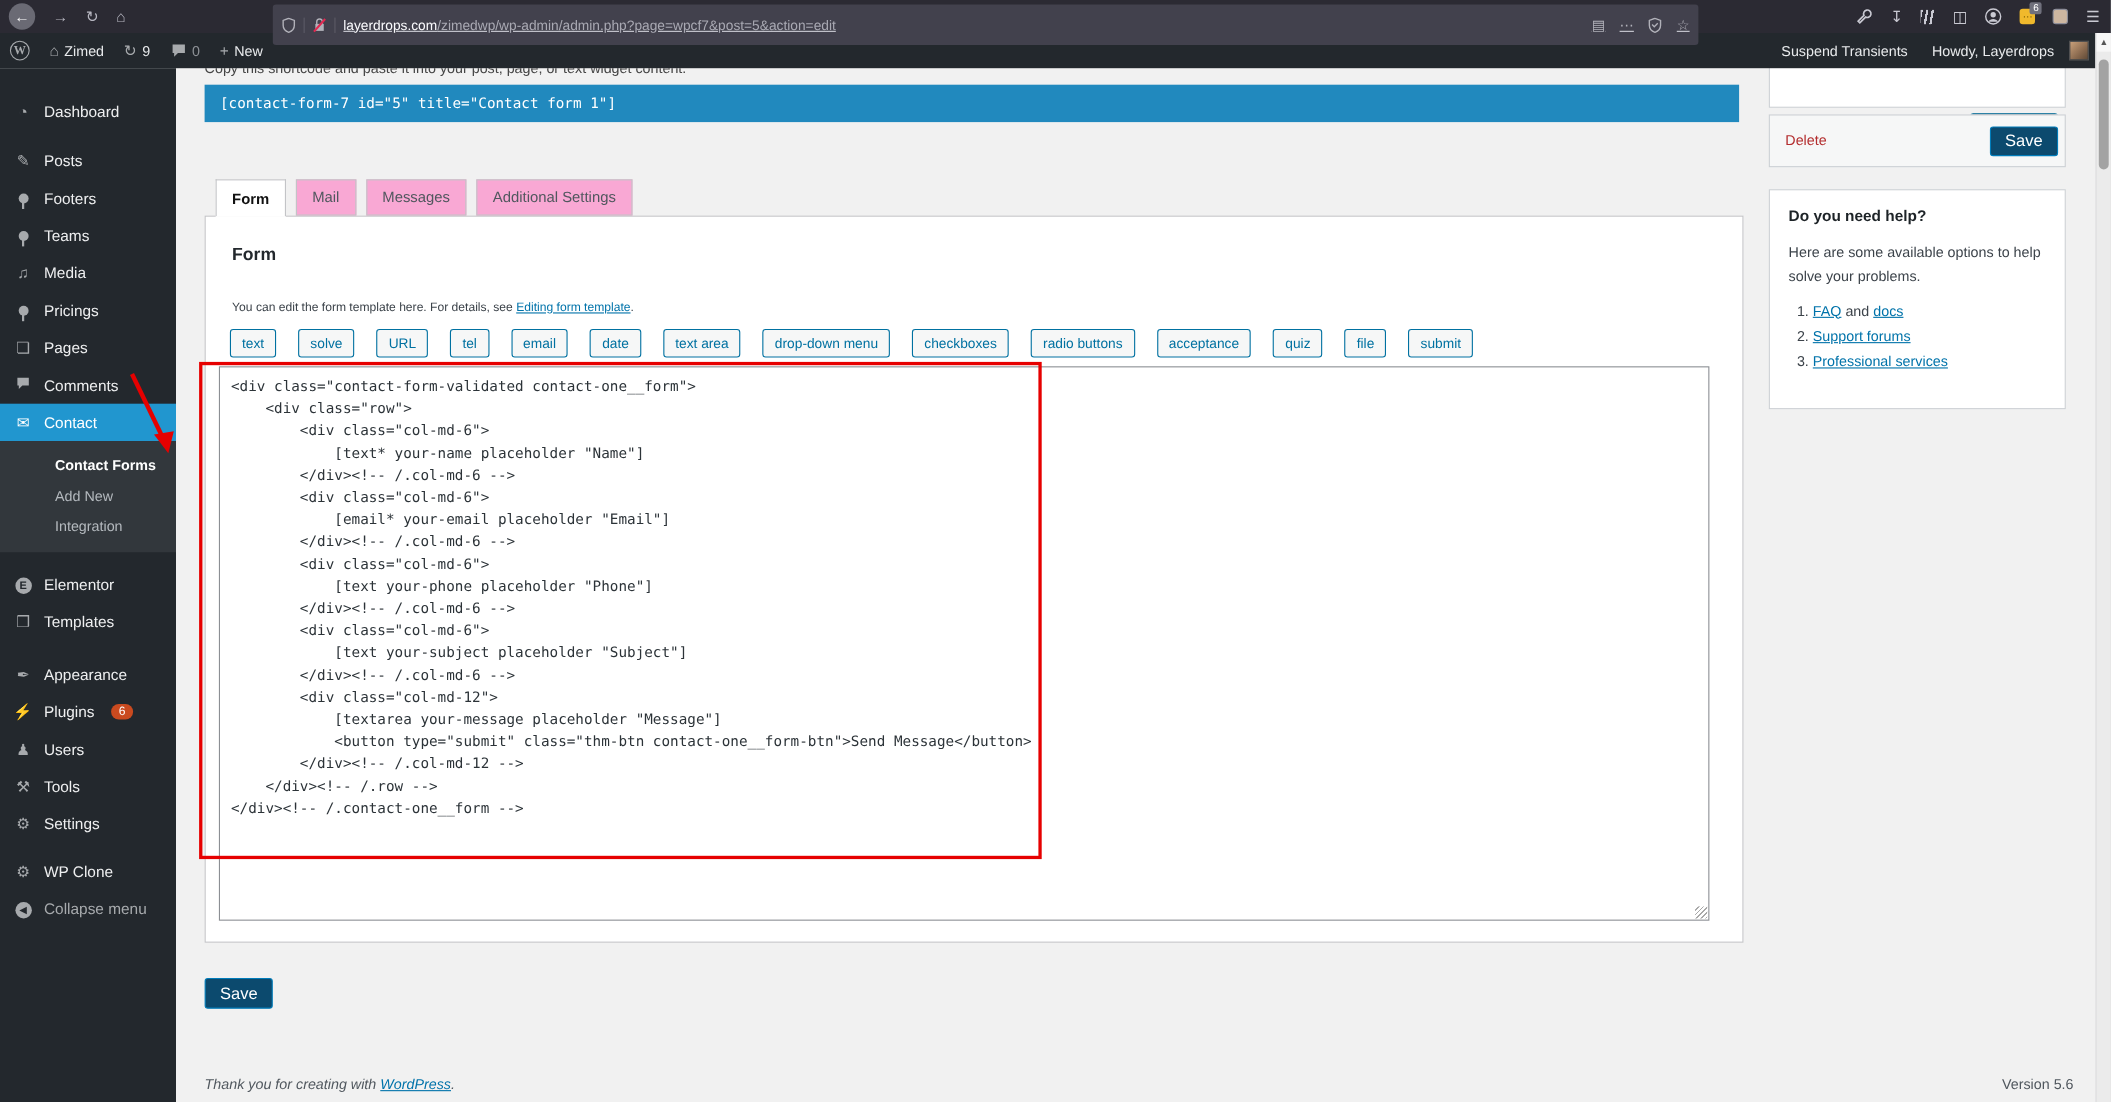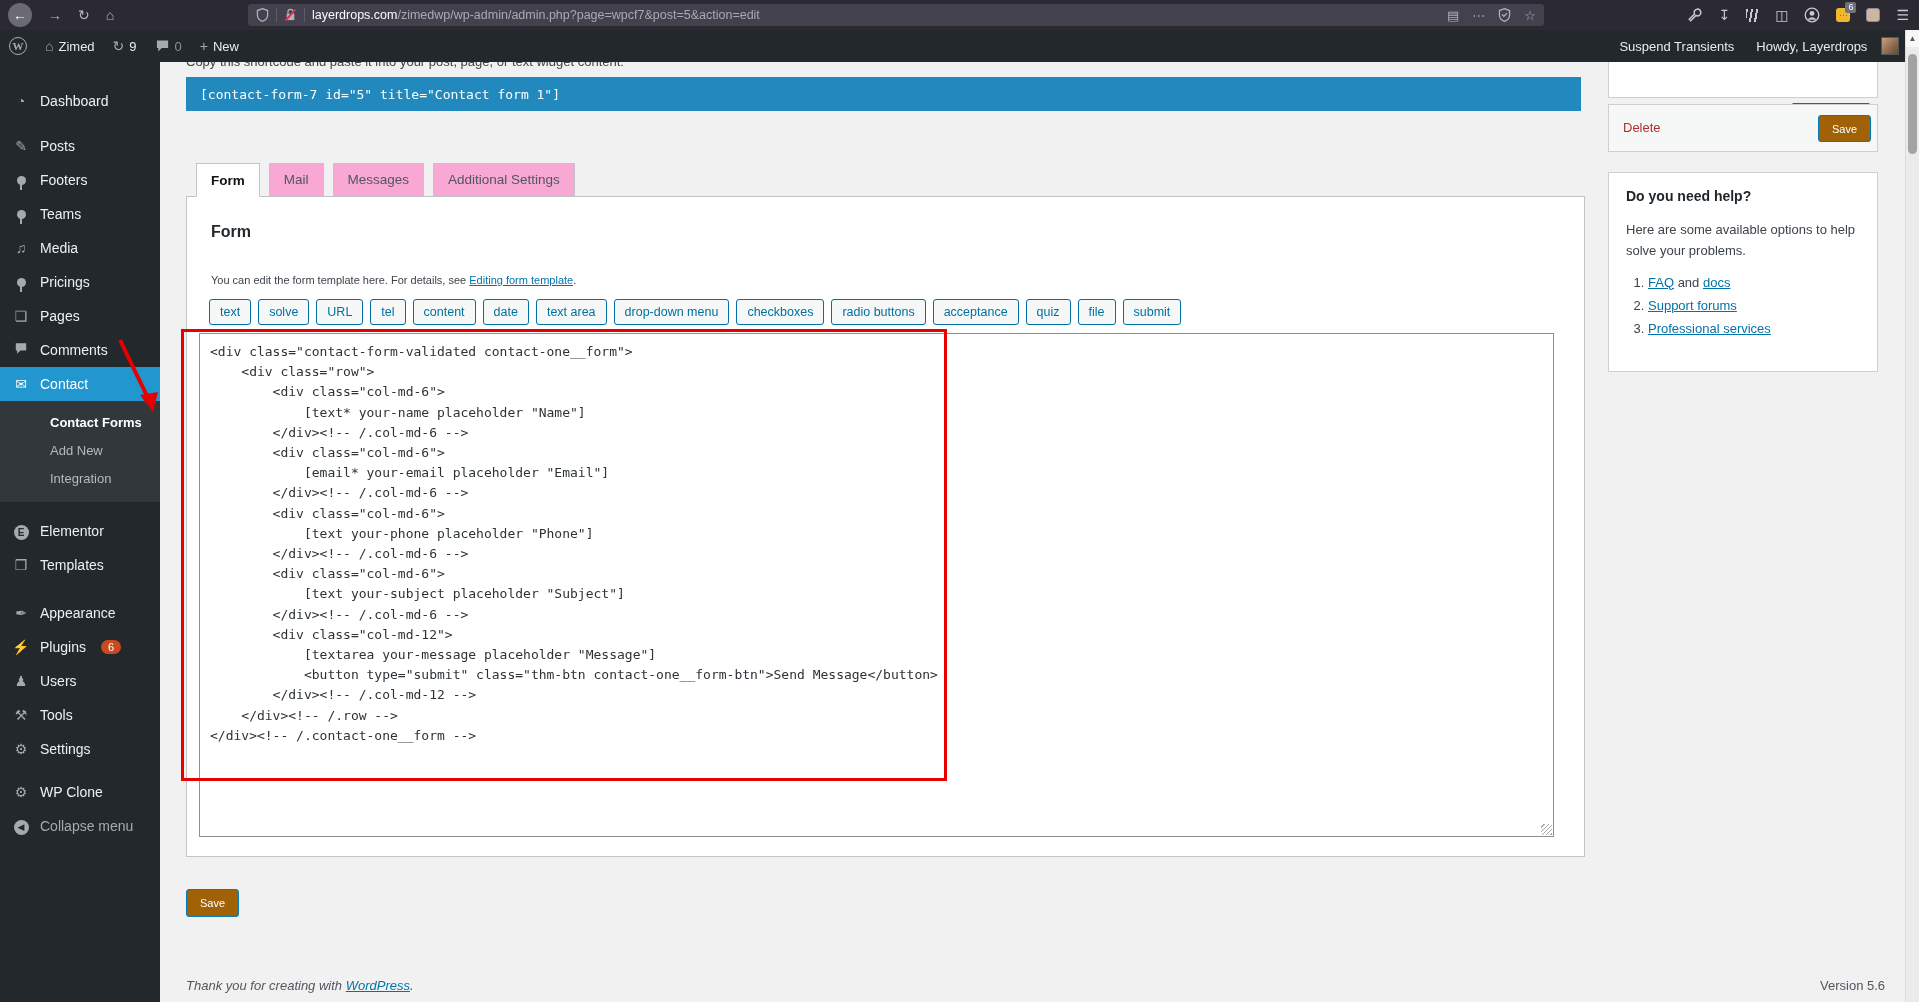--- a/index.html
+++ b/index.html
@@ -7,22 +7,22 @@
   .screen { position:relative; width:1919px; height:1002px; background:#f1f1f1;
             font-family:"Liberation Sans",sans-serif; overflow:hidden; }
 
   
   .browser { position:absolute; top:0; left:0; width:1919px; height:30px; background:#2b2a33;
              color:#cfcfd8; z-index:50; }
   .nav-btns { position:absolute; left:8px; top:0; height:30px; display:flex; align-items:center; gap:16px; }
   .back-circle { width:24px; height:24px; border-radius:50%; background:#6a6a74; color:#fff;
                  display:flex; align-items:center; justify-content:center; font-size:14px; }
   .nav-glyph { font-size:14px; color:#b6b6c0; }
-  .urlbar { position:absolute; left:248px; top:4px; width:1296px; height:22px; background:#42414d;
-            border-radius:3px; display:flex; align-items:center; font-size:12.5px; padding:0 8px; }
+  .urlbar { position:absolute; left:248px; top:4px; width:1296px; height:37px; background:#42414d;
+            border-radius:3px; display:flex; align-items:center; font-size:12.5px; padding:0 8px;text-decoration:underline; }
   .url-divider { width:1px; height:14px; background:#5c5b66; margin:0 7px; }
   .url-text { flex:1; white-space:nowrap; overflow:hidden; }
   .url-domain { color:#fbfbfe; }
   .url-path { color:#a9a9b3; }
   .url-icons { display:flex; align-items:center; gap:13px; margin-left:8px; color:#b1b1b9; font-size:13px; }
   .browser-right { position:absolute; right:10px; top:0; height:30px; display:flex; align-items:center;
                    gap:16px; color:#c9c9d2; font-size:14px; }
   .mini-svg { display:inline-block; vertical-align:middle; }
   .ext-yellow { position:relative; width:14px; height:14px; border-radius:3px; background:#f0b92c;
                 display:flex; align-items:center; justify-content:center; color:#7a5b00; font-size:9px; }
@@ -80,31 +80,31 @@
                    display:flex; align-items:center; padding-left:14px; }
   .tabs { position:absolute; left:196px; top:163px; display:flex; gap:9px; font-size:13.5px; z-index:6; }
   .tab { height:33px; padding:0 14px; display:flex; align-items:center; background:#f9a8d4;
          border:1px solid #c3c4c7; color:#50575e; }
   .tab.active { background:#fff; border-bottom-color:#fff; font-weight:bold; color:#111; height:34px; }
   .panel { position:absolute; left:186px; top:196px; width:1399px; height:661px; background:#fff;
            border:1px solid #c3c4c7; z-index:4; }
   .panel-title { position:absolute; left:24px; top:26px; font-size:16px; font-weight:600; color:#23282d; }
   .panel-desc { position:absolute; left:24px; top:77px; font-size:11px; color:#3c434a; }
   .blue-link { color:#0073aa; text-decoration:underline; cursor:pointer; }
-  .tagrow { position:absolute; left:22px; top:102px; display:flex; gap:7px; }
+  .tagrow { position:absolute; left:22px; top:102px; display:flex; gap:20px; }
   .tag-btn { height:26px; padding:0 10px; display:flex; align-items:center; font-size:12.5px;
              color:#0071a1; background:#f6f7f7; border:1px solid #0071a1; border-radius:3px; cursor:pointer; }
   .code-area { position:absolute; left:12px; top:136px; width:1355px; height:504px; background:#fff;
                border:1px solid #8c8f94; padding:8px 10px; overflow:hidden;
                font-family:"DejaVu Sans Mono","Liberation Mono",monospace; font-size:13px;
                line-height:20.2px; color:#2c3338; white-space:pre; }
   .code-area::after { content:''; position:absolute; right:1px; bottom:1px; width:11px; height:11px;
                background:repeating-linear-gradient(135deg,transparent 0 2px,#a8a8a8 2px 3px); }
-  .primary-btn { background:#a16207; color:#fff; border:1px solid #007cba; border-radius:3px;
-                 font-size:11px; display:flex; align-items:center; justify-content:center; cursor:pointer; }
+  .primary-btn { background:#0c4a6e; color:#fff; border:1px solid #007cba; border-radius:3px;
+                 font-size:15px; display:flex; align-items:center; justify-content:center; cursor:pointer; }
   .main-save { position:absolute; left:186px; top:889px; height:28px; padding:0 13px; z-index:5; }
   .footer-left { position:absolute; left:186px; top:978px; font-size:13px; font-style:italic; color:#50575e; }
   .footer-right { position:absolute; left:1820px; top:978px; font-size:13px; color:#50575e; }
 
   
   .red-box { position:absolute; left:181px; top:329px; width:766px; height:452px;
              border:3px solid #e60000; z-index:20; pointer-events:none; }
   .red-arrow { position:absolute; left:100px; top:330px; width:80px; height:95px; z-index:21;
                pointer-events:none; }
 
@@ -329,21 +329,21 @@
   </div>
 
   <div class="panel">
     <div class="panel-title">Form</div>
     <div class="panel-desc"><span>You can edit the form template here. For details, see </span><span class="blue-link">Editing form template</span><span>.</span></div>
     <div class="tagrow">
       <span class="tag-btn">text</span>
       <span class="tag-btn">solve</span>
       <span class="tag-btn">URL</span>
       <span class="tag-btn">tel</span>
-      <span class="tag-btn">content</span>
+      <span class="tag-btn">email</span>
       <span class="tag-btn">date</span>
       <span class="tag-btn">text area</span>
       <span class="tag-btn">drop-down menu</span>
       <span class="tag-btn">checkboxes</span>
       <span class="tag-btn">radio buttons</span>
       <span class="tag-btn">acceptance</span>
       <span class="tag-btn">quiz</span>
       <span class="tag-btn">file</span>
       <span class="tag-btn">submit</span>
     </div>

